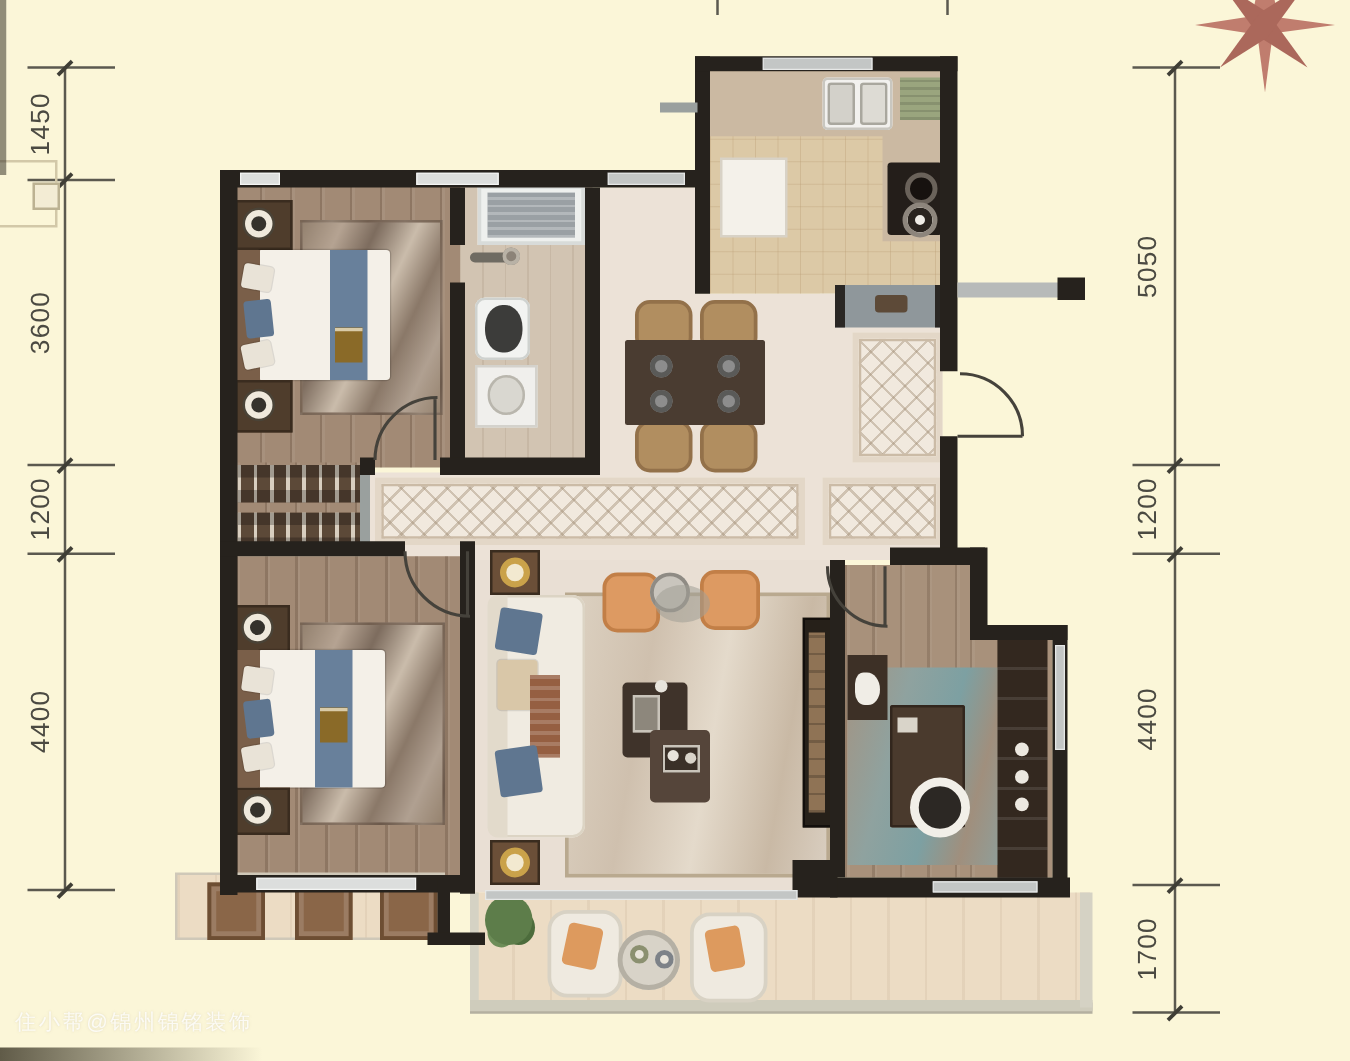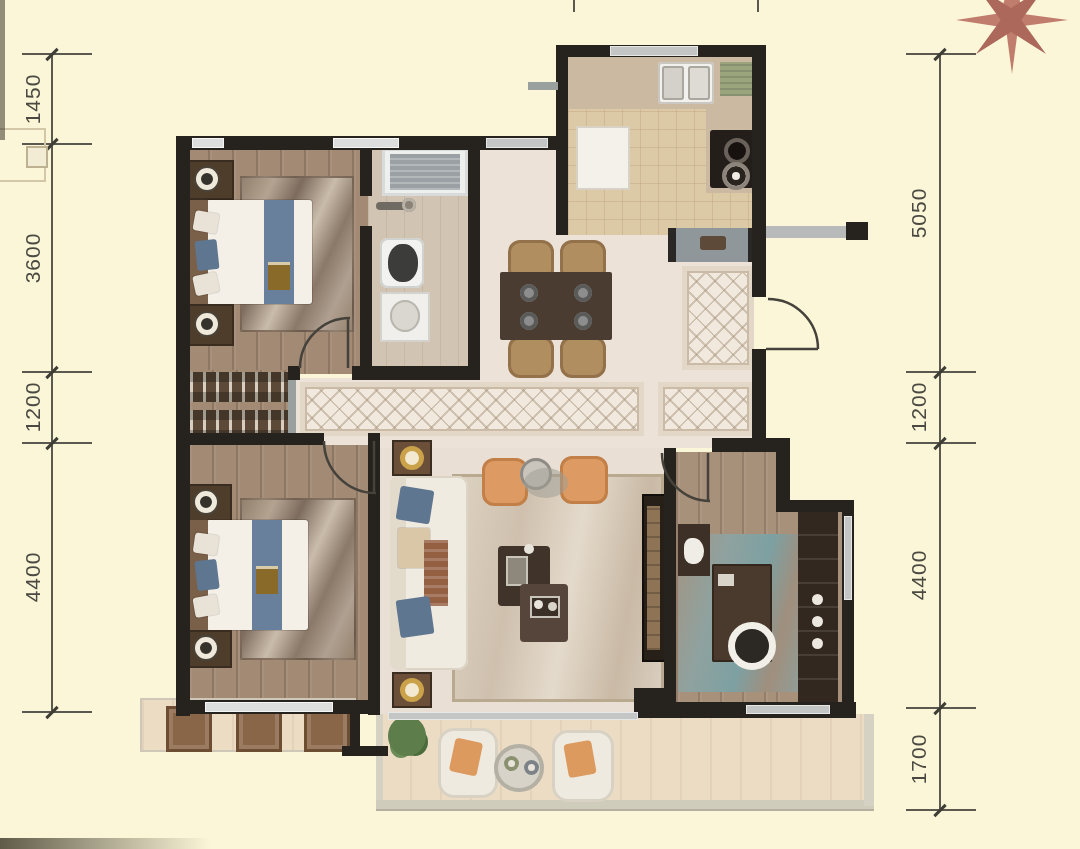--- a/index.html
+++ b/index.html
@@ -289,13 +289,14 @@
 
   <div class="abs" style="left:573px;top:0;width:2px;height:12px;background:#5b594f;"></div>
   <div class="abs" style="left:757px;top:0;width:2px;height:12px;background:#5b594f;"></div>
 
   <div class="abs" style="left:-6px;top:128px;width:48px;height:50px;border:2px solid #d2c8a8;background:transparent;"></div>
   <div class="abs" style="left:26px;top:146px;width:18px;height:18px;background:#f3ecd4;border:2px solid #bcb292;"></div>
 
   <div class="abs" style="left:0;top:0;width:5px;height:140px;background:rgba(58,54,44,.55);"></div>
   <div class="abs" style="left:0;top:838px;width:210px;height:11px;background:linear-gradient(90deg,rgba(69,64,47,.85),rgba(69,64,47,0));"></div>
 
+  <div class="watermark">住小帮@锦州锦铭装饰</div>
 </div>
 
 </body></html>

